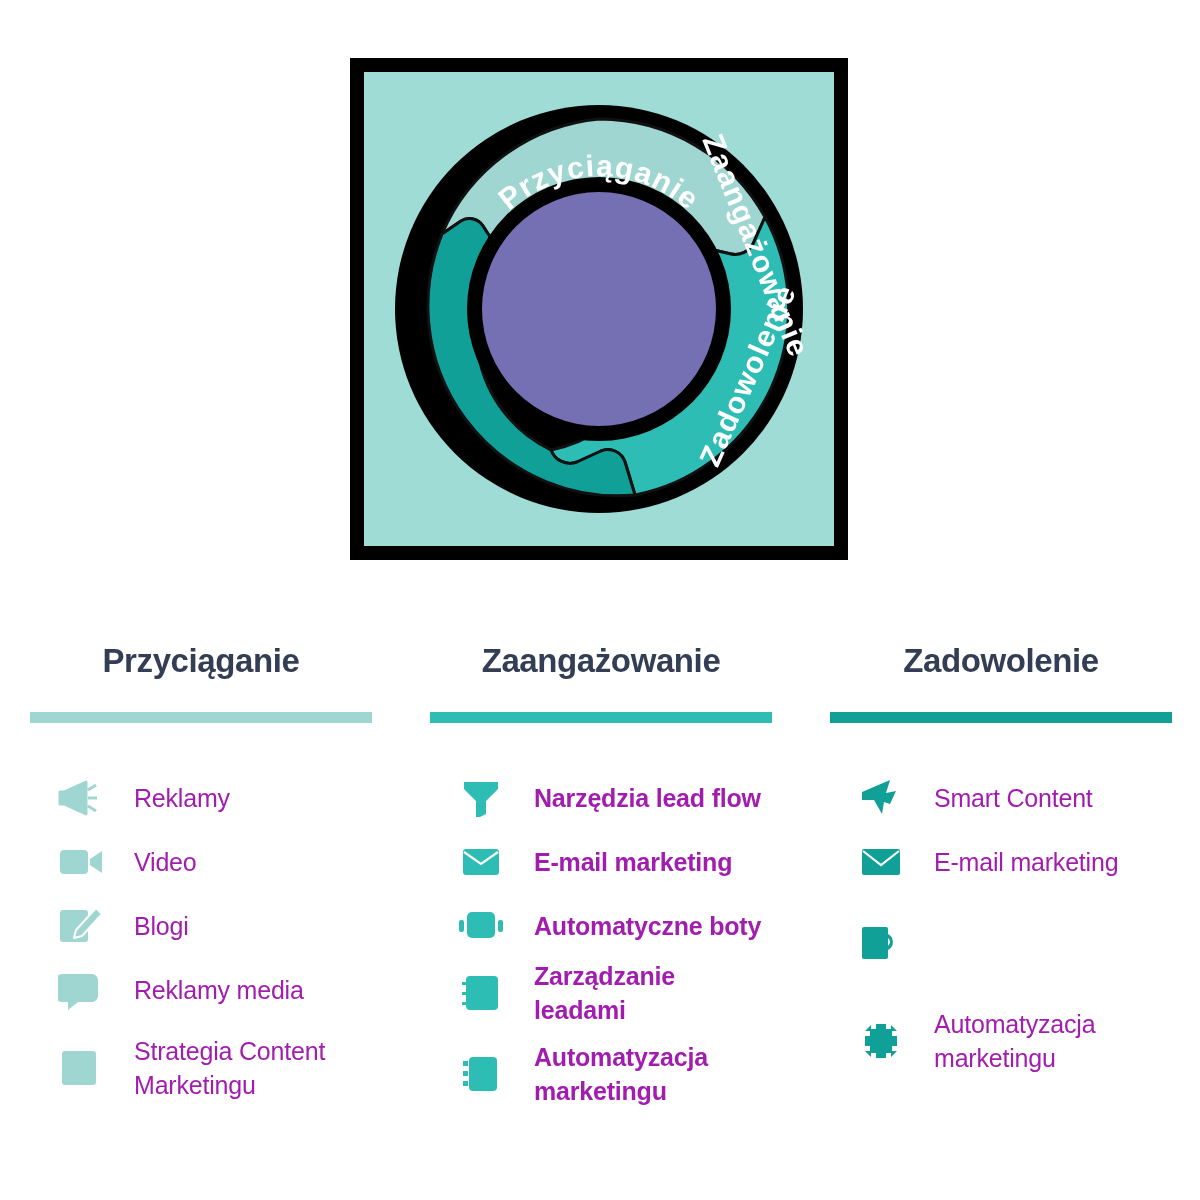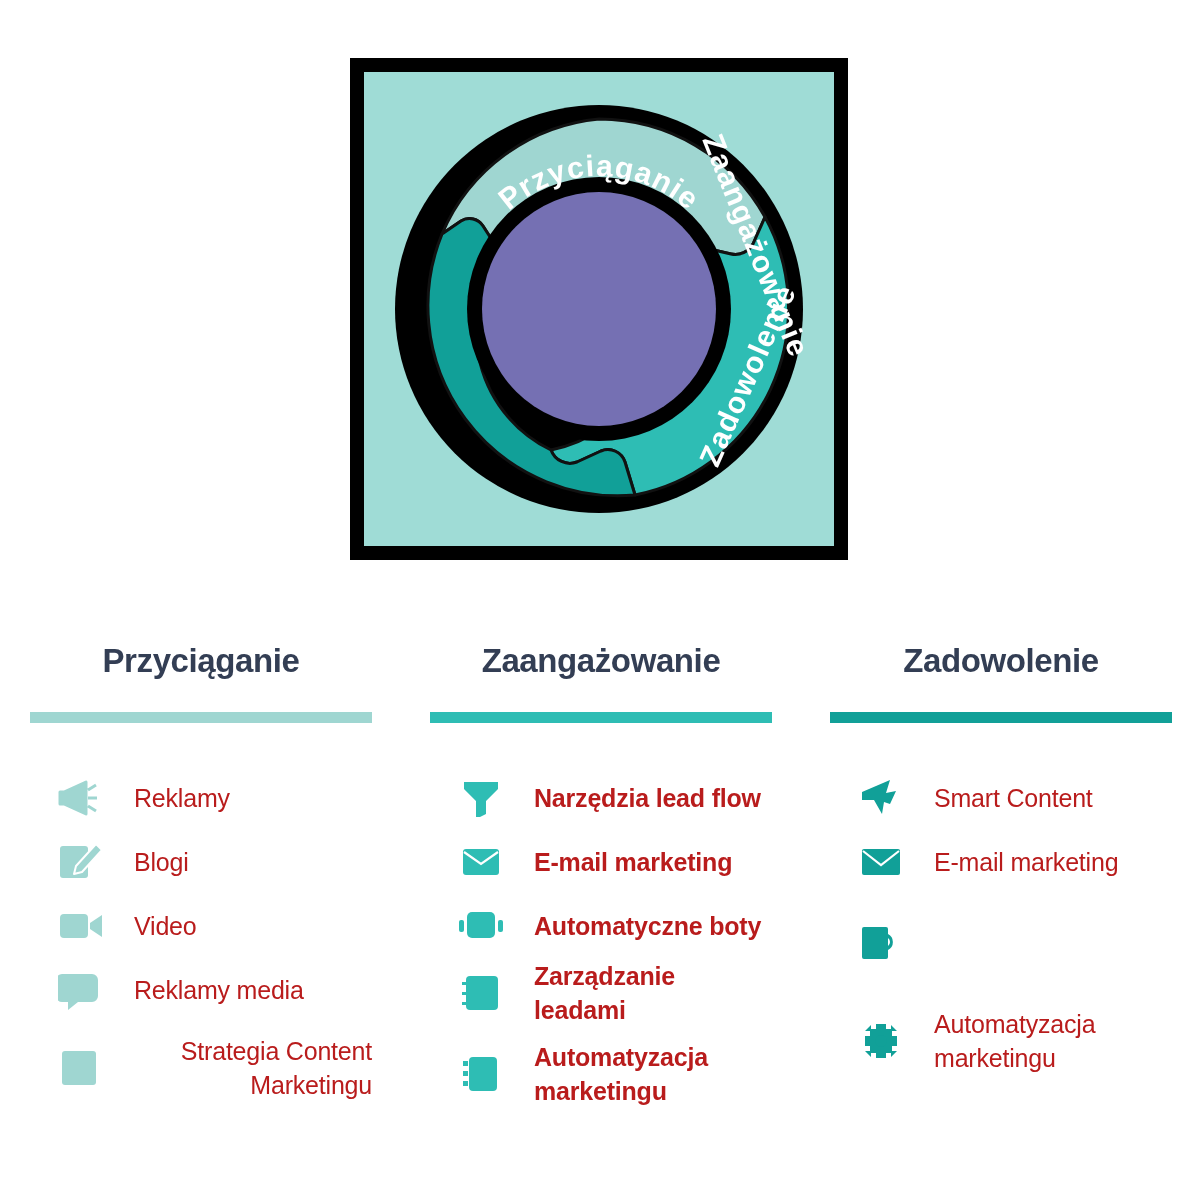--- a/index.html
+++ b/index.html
@@ -97,31 +97,31 @@
     flex: 0 0 46px;
     margin-right: 30px;
     margin-left: 28px;
     display: flex;
     align-items: center;
     justify-content: center;
   }
   .item-icon svg { display: block; }
   .item-label {
     font-size: 25px;
-    color: #b91c1c;
+    color: #a21caf;
     line-height: 34px;
     letter-spacing: -0.2px;
   }
   
   #column-0 .item-row { min-height: 62px; }
   #column-1 .item-row { min-height: 62px; font-weight: bold; }
   #column-2 .item-row { min-height: 62px; }
   #column-2 .item-row.tall { min-height: 96px; }
   #column-1 .item-row.tall { min-height: 90px; }
-  #column-0 .item-row.tall { min-height: 90px; text-align: right; }
+  #column-0 .item-row.tall { min-height: 90px; }
 </style>
 </head>
 <body>
 
 <div id="flywheel-figure">
   <div id="flywheel-frame"></div>
   <svg id="flywheel-svg" viewBox="0 0 500 502">
     <defs>
       <path id="arcAttract" d="M 118 250 A 132 132 0 0 1 382 250" fill="none"></path>
       <path id="arcEngage" d="M 368 330 A 132 132 0 0 1 318 390" fill="none"></path>
@@ -194,36 +194,36 @@
         <span class="item-icon">
           <svg width="46" height="40" viewBox="0 0 46 40">
               <path d="M6 14 L28 4 L28 36 L6 26 Z M2 14 h6 v12 h-6 z M30 12 l8 -5 M30 20 h9 M30 28 l8 5" fill="#9fd6d1" stroke="#9fd6d1" stroke-width="3" stroke-linejoin="round"></path>
             </svg>
         </span>
         <span class="item-label">Reklamy</span>
       </li>
 
       <li class="item-row">
         <span class="item-icon">
+          <svg width="46" height="34" viewBox="0 0 46 34">
+              <rect x="2" y="5" width="28" height="24" rx="4" fill="#9fd6d1"></rect>
+              <path d="M32 14 L44 6 L44 28 L32 20 Z" fill="#9fd6d1"></path>
+            </svg>
+        </span>
+        <span class="item-label">Video</span>
+      </li>
+
+      <li class="item-row">
+        <span class="item-icon">
           <svg width="46" height="40" viewBox="0 0 46 40">
               <rect x="2" y="4" width="28" height="32" rx="3" fill="#9fd6d1"></rect>
               <path d="M38 2 L44 8 L24 30 L16 32 L18 24 Z" fill="#9fd6d1" stroke="#ffffff" stroke-width="2" stroke-linejoin="round"></path>
             </svg>
         </span>
         <span class="item-label">Blogi</span>
-      </li>
-
-      <li class="item-row">
-        <span class="item-icon">
-          <svg width="46" height="34" viewBox="0 0 46 34">
-              <rect x="2" y="5" width="28" height="24" rx="4" fill="#9fd6d1"></rect>
-              <path d="M32 14 L44 6 L44 28 L32 20 Z" fill="#9fd6d1"></path>
-            </svg>
-        </span>
-        <span class="item-label">Video</span>
       </li>
 
       <li class="item-row">
         <span class="item-icon">
           <svg width="46" height="40" viewBox="0 0 46 40">
               <path d="M4 4 h30 a6 6 0 0 1 6 6 v16 a6 6 0 0 1 -6 6 h-14 l-10 8 v-8 h-6 a6 6 0 0 1 -6 -6 v-16 a6 6 0 0 1 6 -6 z" fill="#9fd6d1"></path>
             </svg>
         </span>
         <span class="item-label">Reklamy media</span>
       </li>

